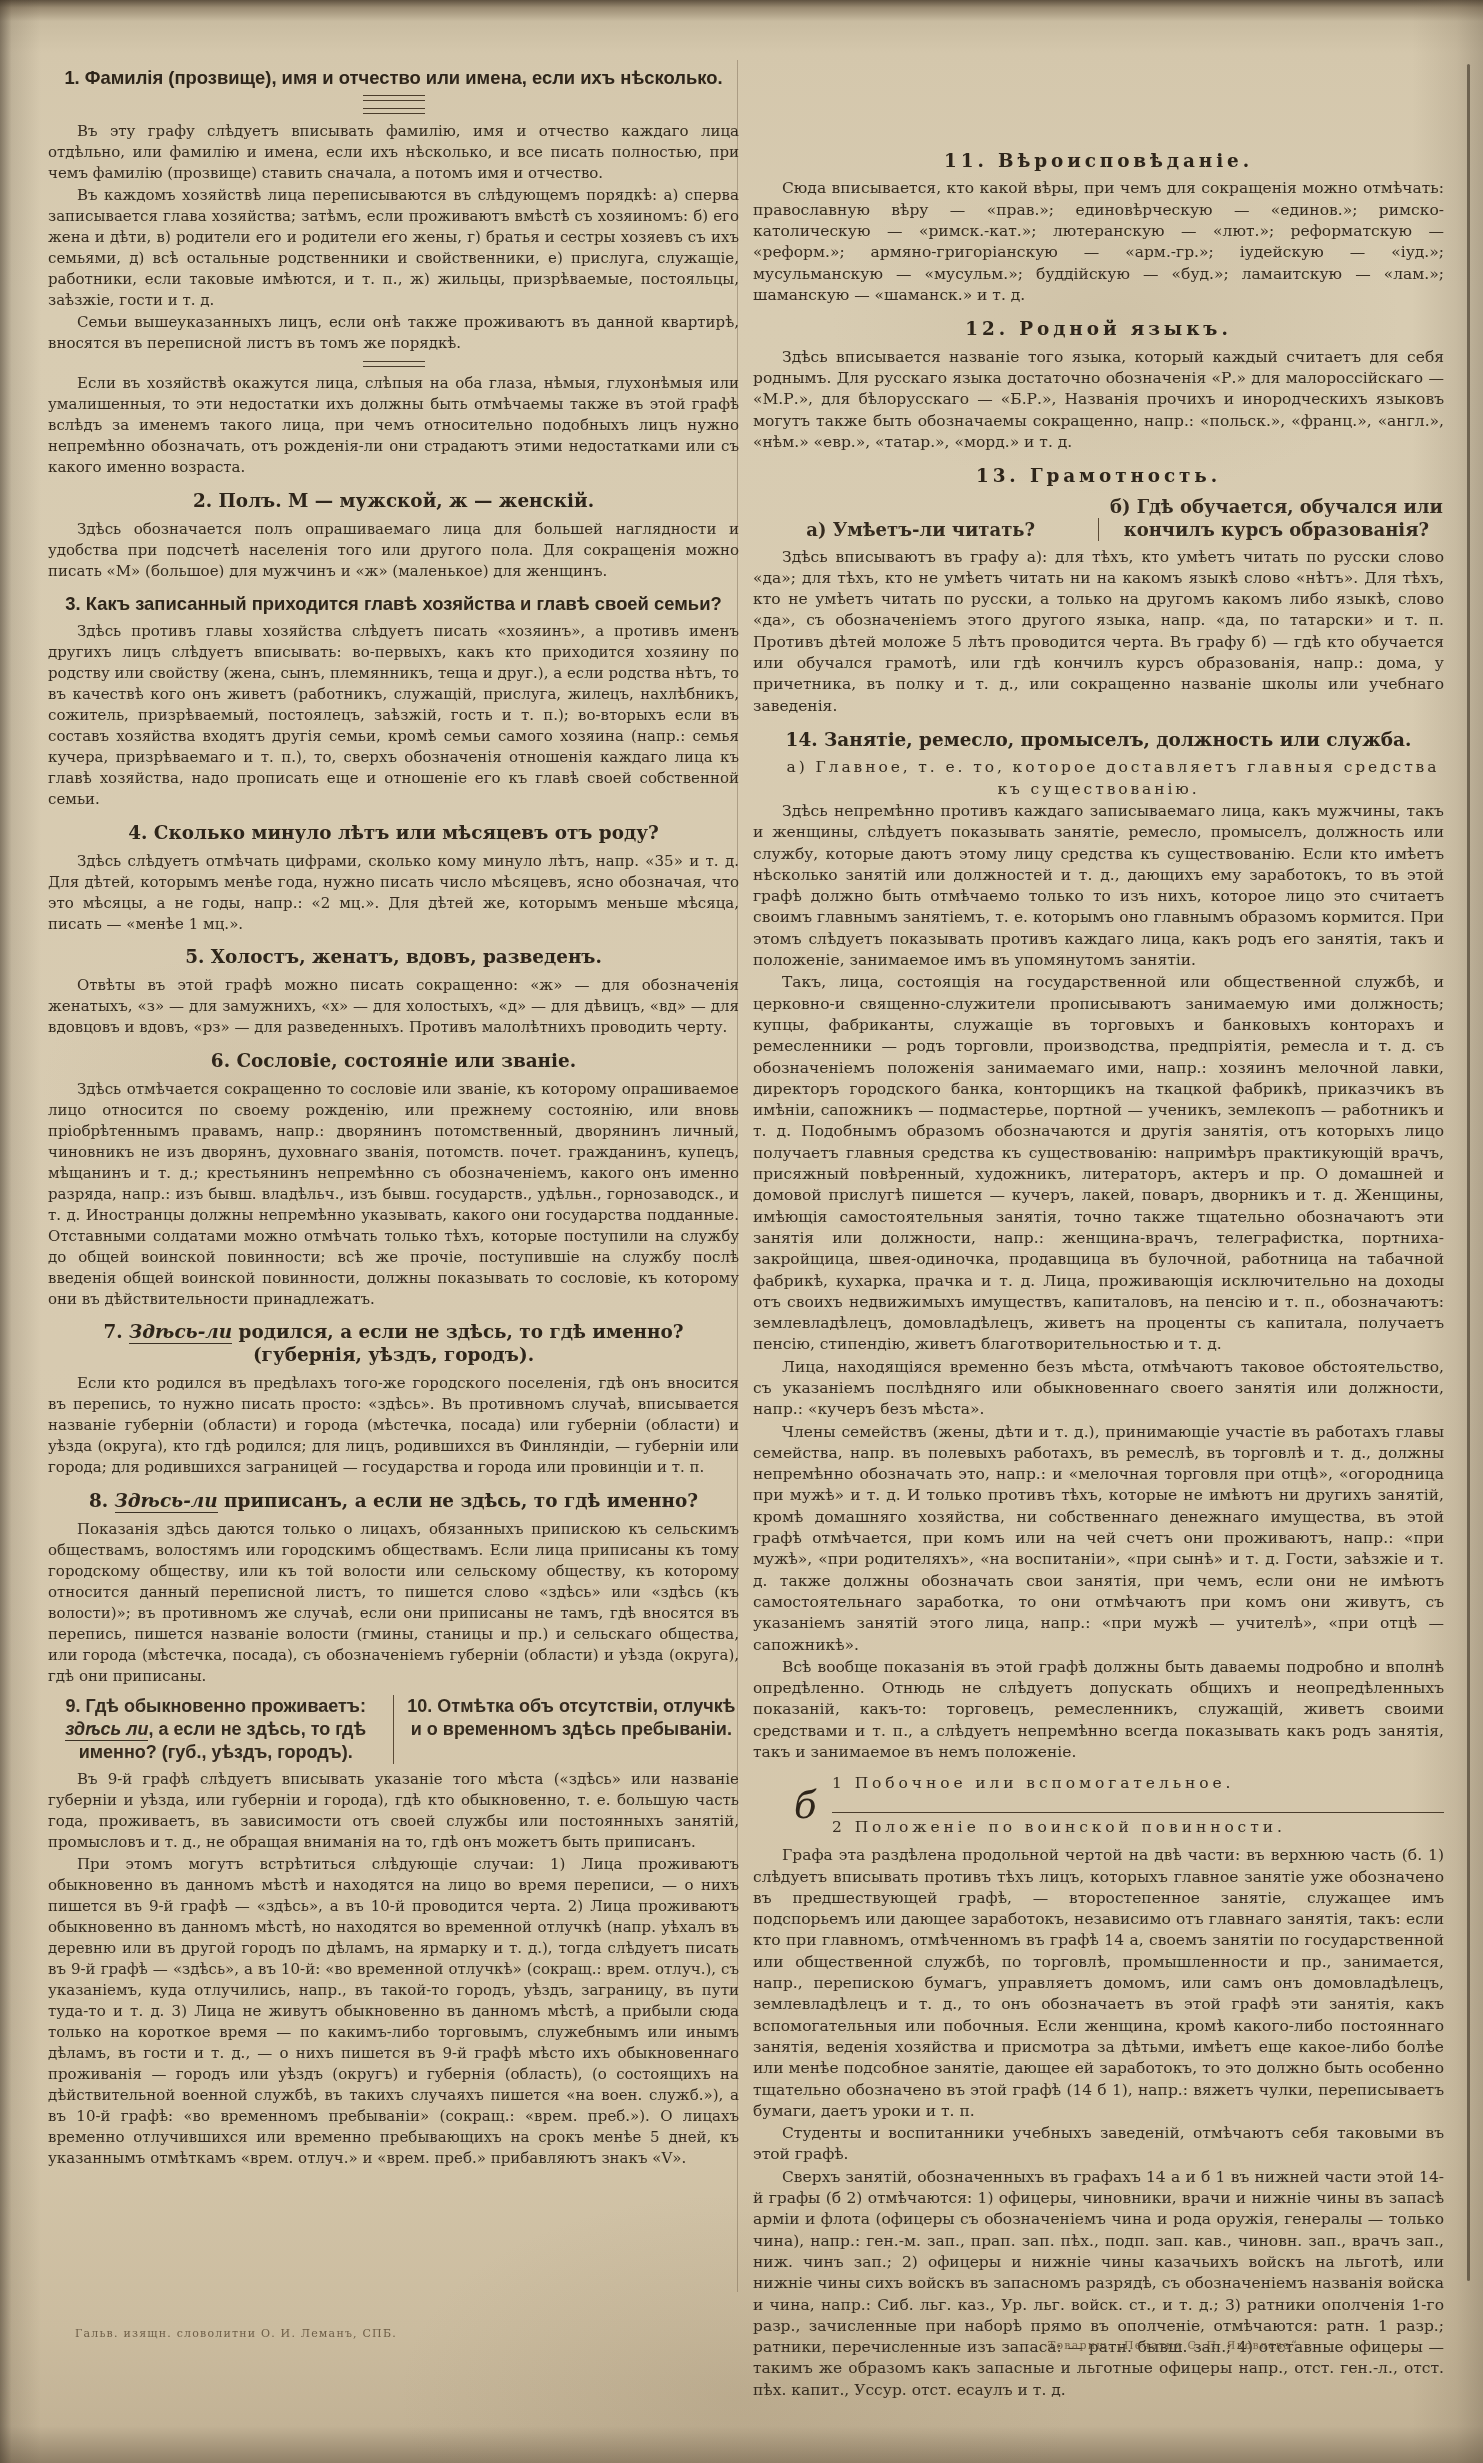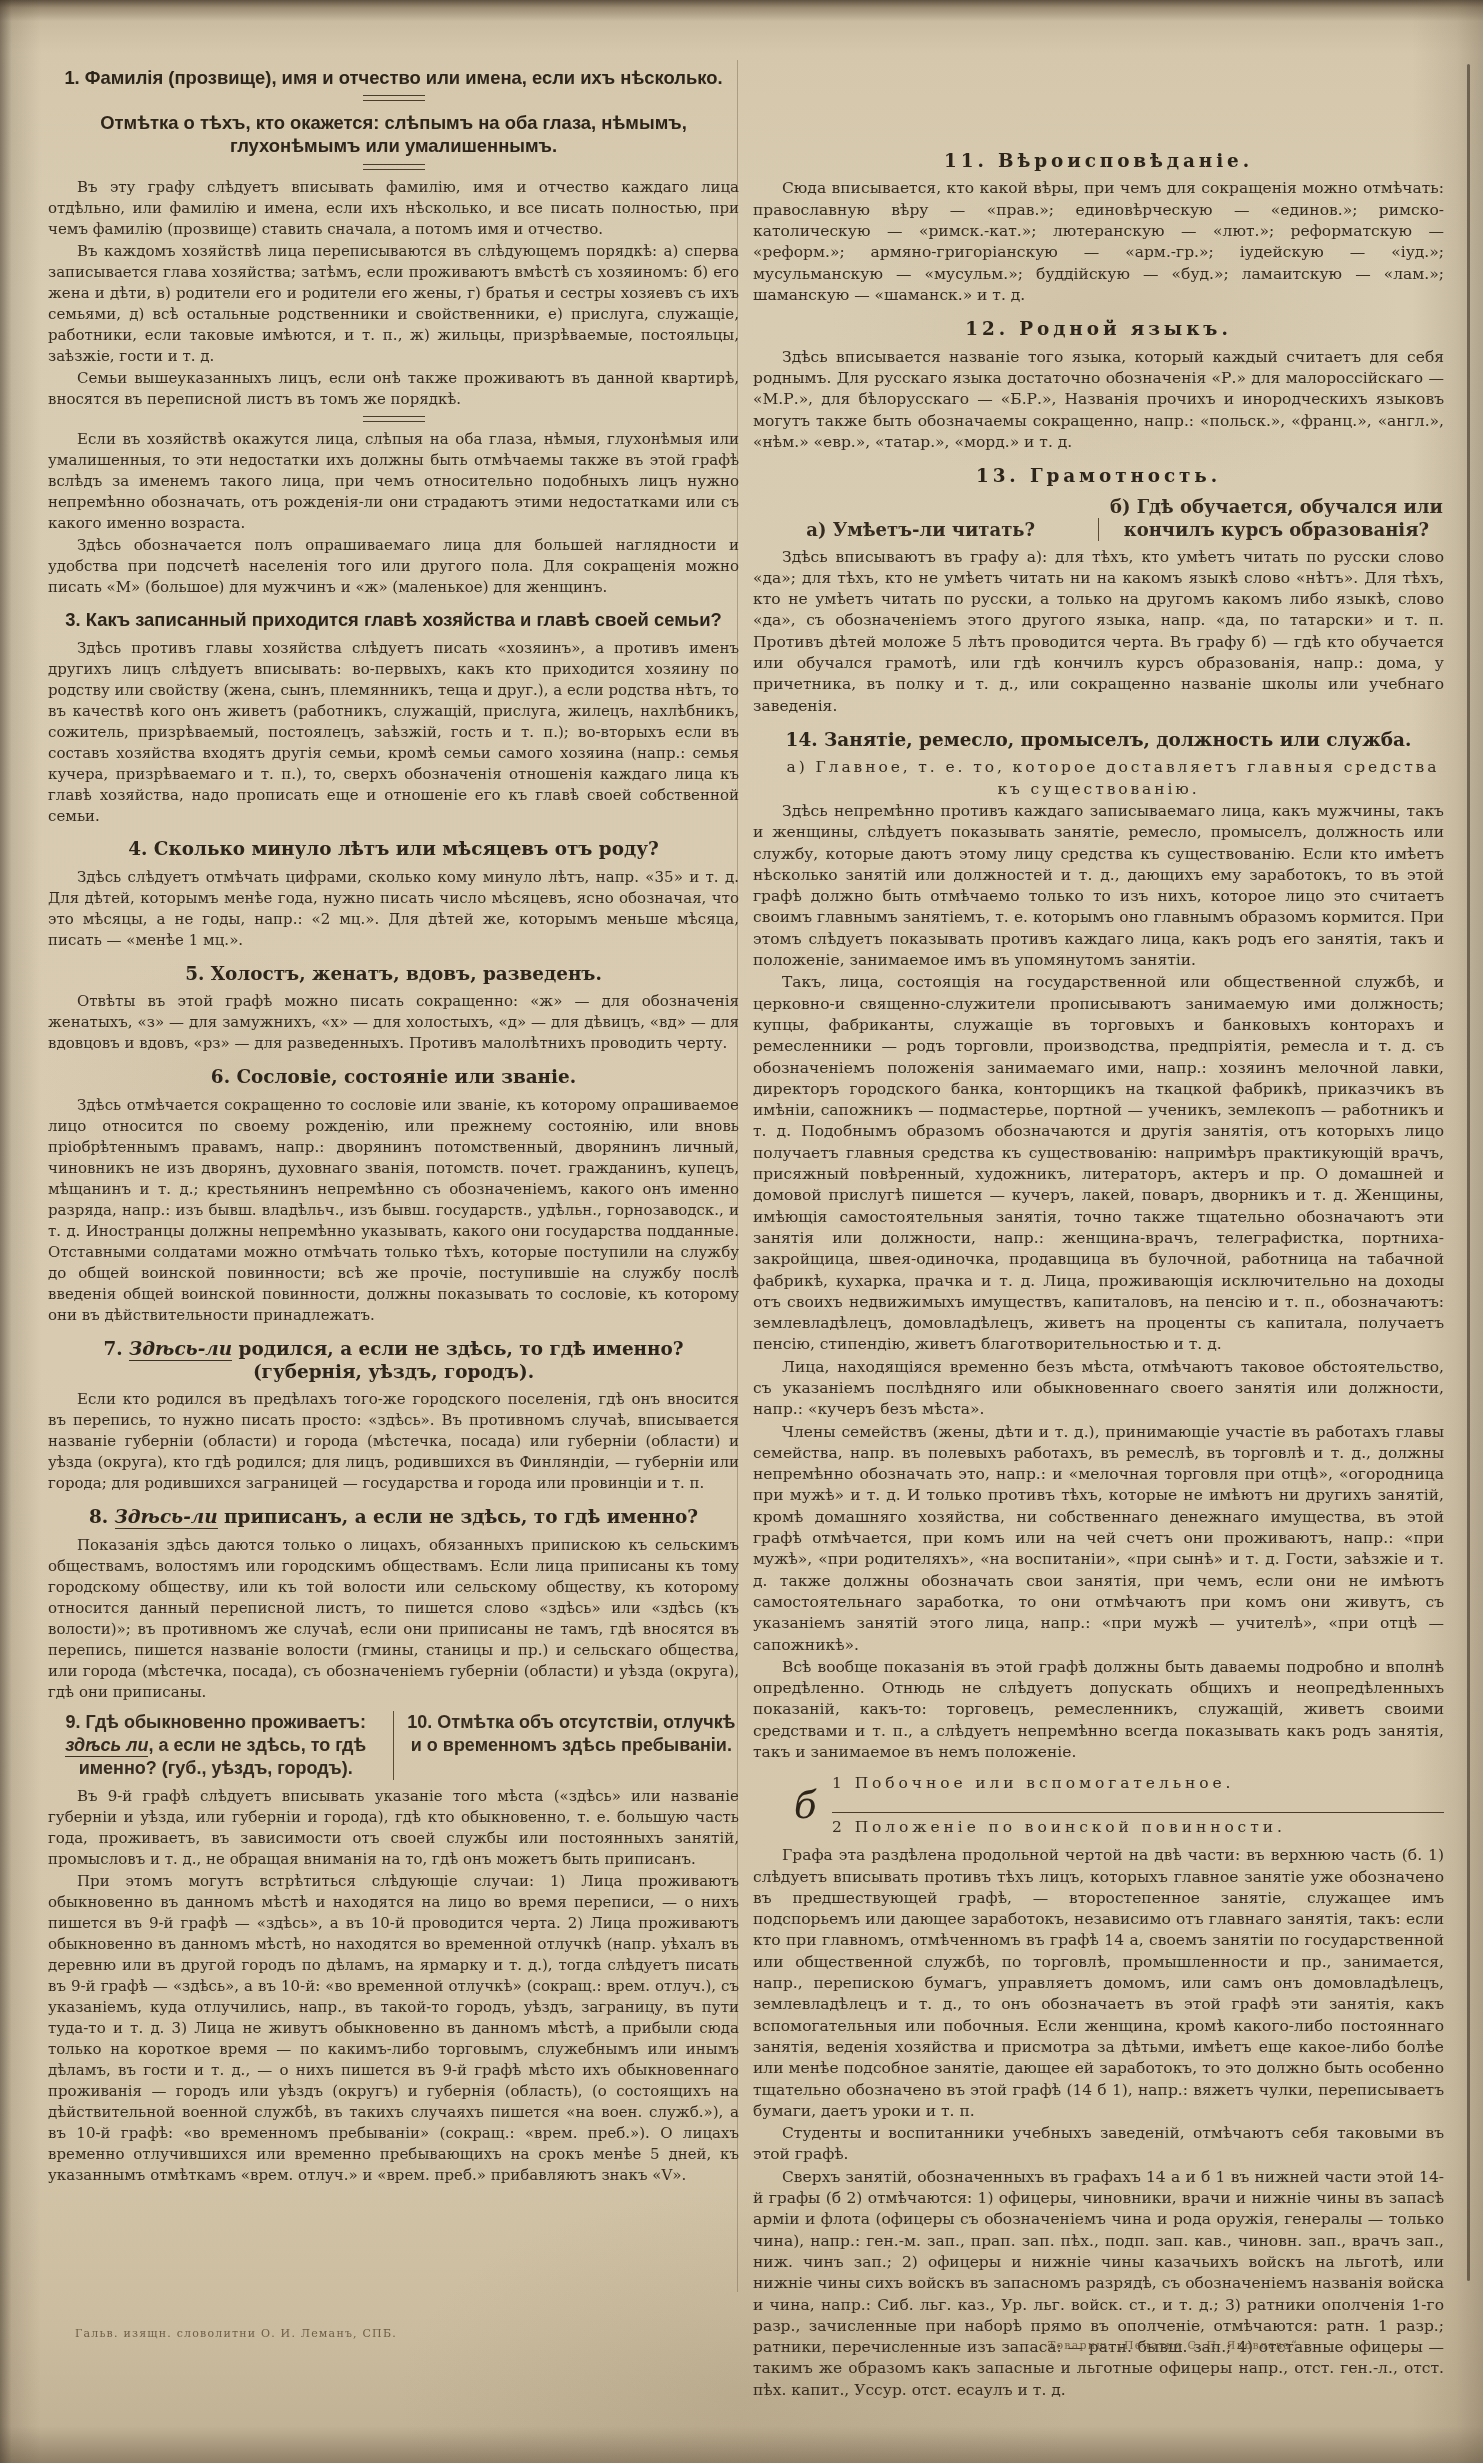--- a/index.html
+++ b/index.html
@@ -68,30 +68,30 @@
 
 <div class="paper"></div>
 <div class="center-rule"></div>
 <div class="fold-line"></div>
 
 <div class="col col-left">
 
   <section>
     <div class="h-sans">1. Фамилія (прозвище), имя и отчество или имена, если ихъ нѣсколько.</div>
     <div class="rule"></div>
-    <div class="h-sans">Отмѣтка о тѣхъ, кто окажется: слѣпымъ на оба глаза, нѣмымъ, глухонѣмымъ или умалишеннымъ.</div>
     <div class="rule"></div>
     <p>Въ эту графу слѣдуетъ вписывать фамилію, имя и отчество каждаго лица отдѣльно, или фамилію и имена, если ихъ нѣсколько, и все писать полностью, при чемъ фамилію (прозвище) ставить сначала, а потомъ имя и отчество.</p>
     <p>Въ каждомъ хозяйствѣ лица переписываются въ слѣдующемъ порядкѣ: а) сперва записывается глава хозяйства; затѣмъ, если проживаютъ вмѣстѣ съ хозяиномъ: б) его жена и дѣти, в) родители его и родители его жены, г) братья и сестры хозяевъ съ ихъ семьями, д) всѣ остальные родственники и свойственники, е) прислуга, служащіе, работники, если таковые имѣются, и т. п., ж) жильцы, призрѣваемые, постояльцы, заѣзжіе, гости и т. д.</p>
     <p>Семьи вышеуказанныхъ лицъ, если онѣ также проживаютъ въ данной квартирѣ, вносятся въ переписной листъ въ томъ же порядкѣ.</p>
     <div class="rule"></div>
     <p>Если въ хозяйствѣ окажутся лица, слѣпыя на оба глаза, нѣмыя, глухонѣмыя или умалишенныя, то эти недостатки ихъ должны быть отмѣчаемы также въ этой графѣ вслѣдъ за именемъ такого лица, при чемъ относительно подобныхъ лицъ нужно непремѣнно обозначать, отъ рожденія-ли они страдаютъ этими недостатками или съ какого именно возраста.</p>
   </section>
 
   <section>
+    <div class="h-serif">2. Полъ. М — мужской, ж — женскій.</div>
     <p>Здѣсь обозначается полъ опрашиваемаго лица для большей наглядности и удобства при подсчетѣ населенія того или другого пола. Для сокращенія можно писать «М» (большое) для мужчинъ и «ж» (маленькое) для женщинъ.</p>
   </section>
 
   <section>
     <div class="h-sans">3. Какъ записанный приходится главѣ хозяйства и главѣ своей семьи?</div>
     <p>Здѣсь противъ главы хозяйства слѣдуетъ писать «хозяинъ», а противъ именъ другихъ лицъ слѣдуетъ вписывать: во-первыхъ, какъ кто приходится хозяину по родству или свойству (жена, сынъ, племянникъ, теща и друг.), а если родства нѣтъ, то въ качествѣ кого онъ живетъ (работникъ, служащій, прислуга, жилецъ, нахлѣбникъ, сожитель, призрѣваемый, постоялецъ, заѣзжій, гость и т. п.); во-вторыхъ если въ составъ хозяйства входятъ другія семьи, кромѣ семьи самого хозяина (напр.: семья кучера, призрѣваемаго и т. п.), то, сверхъ обозначенія отношенія каждаго лица къ главѣ хозяйства, надо прописать еще и отношеніе его къ главѣ своей собственной семьи.</p>
   </section>
 
   <section>
     <div class="h-serif">4. Сколько минуло лѣтъ или мѣсяцевъ отъ роду?</div>

